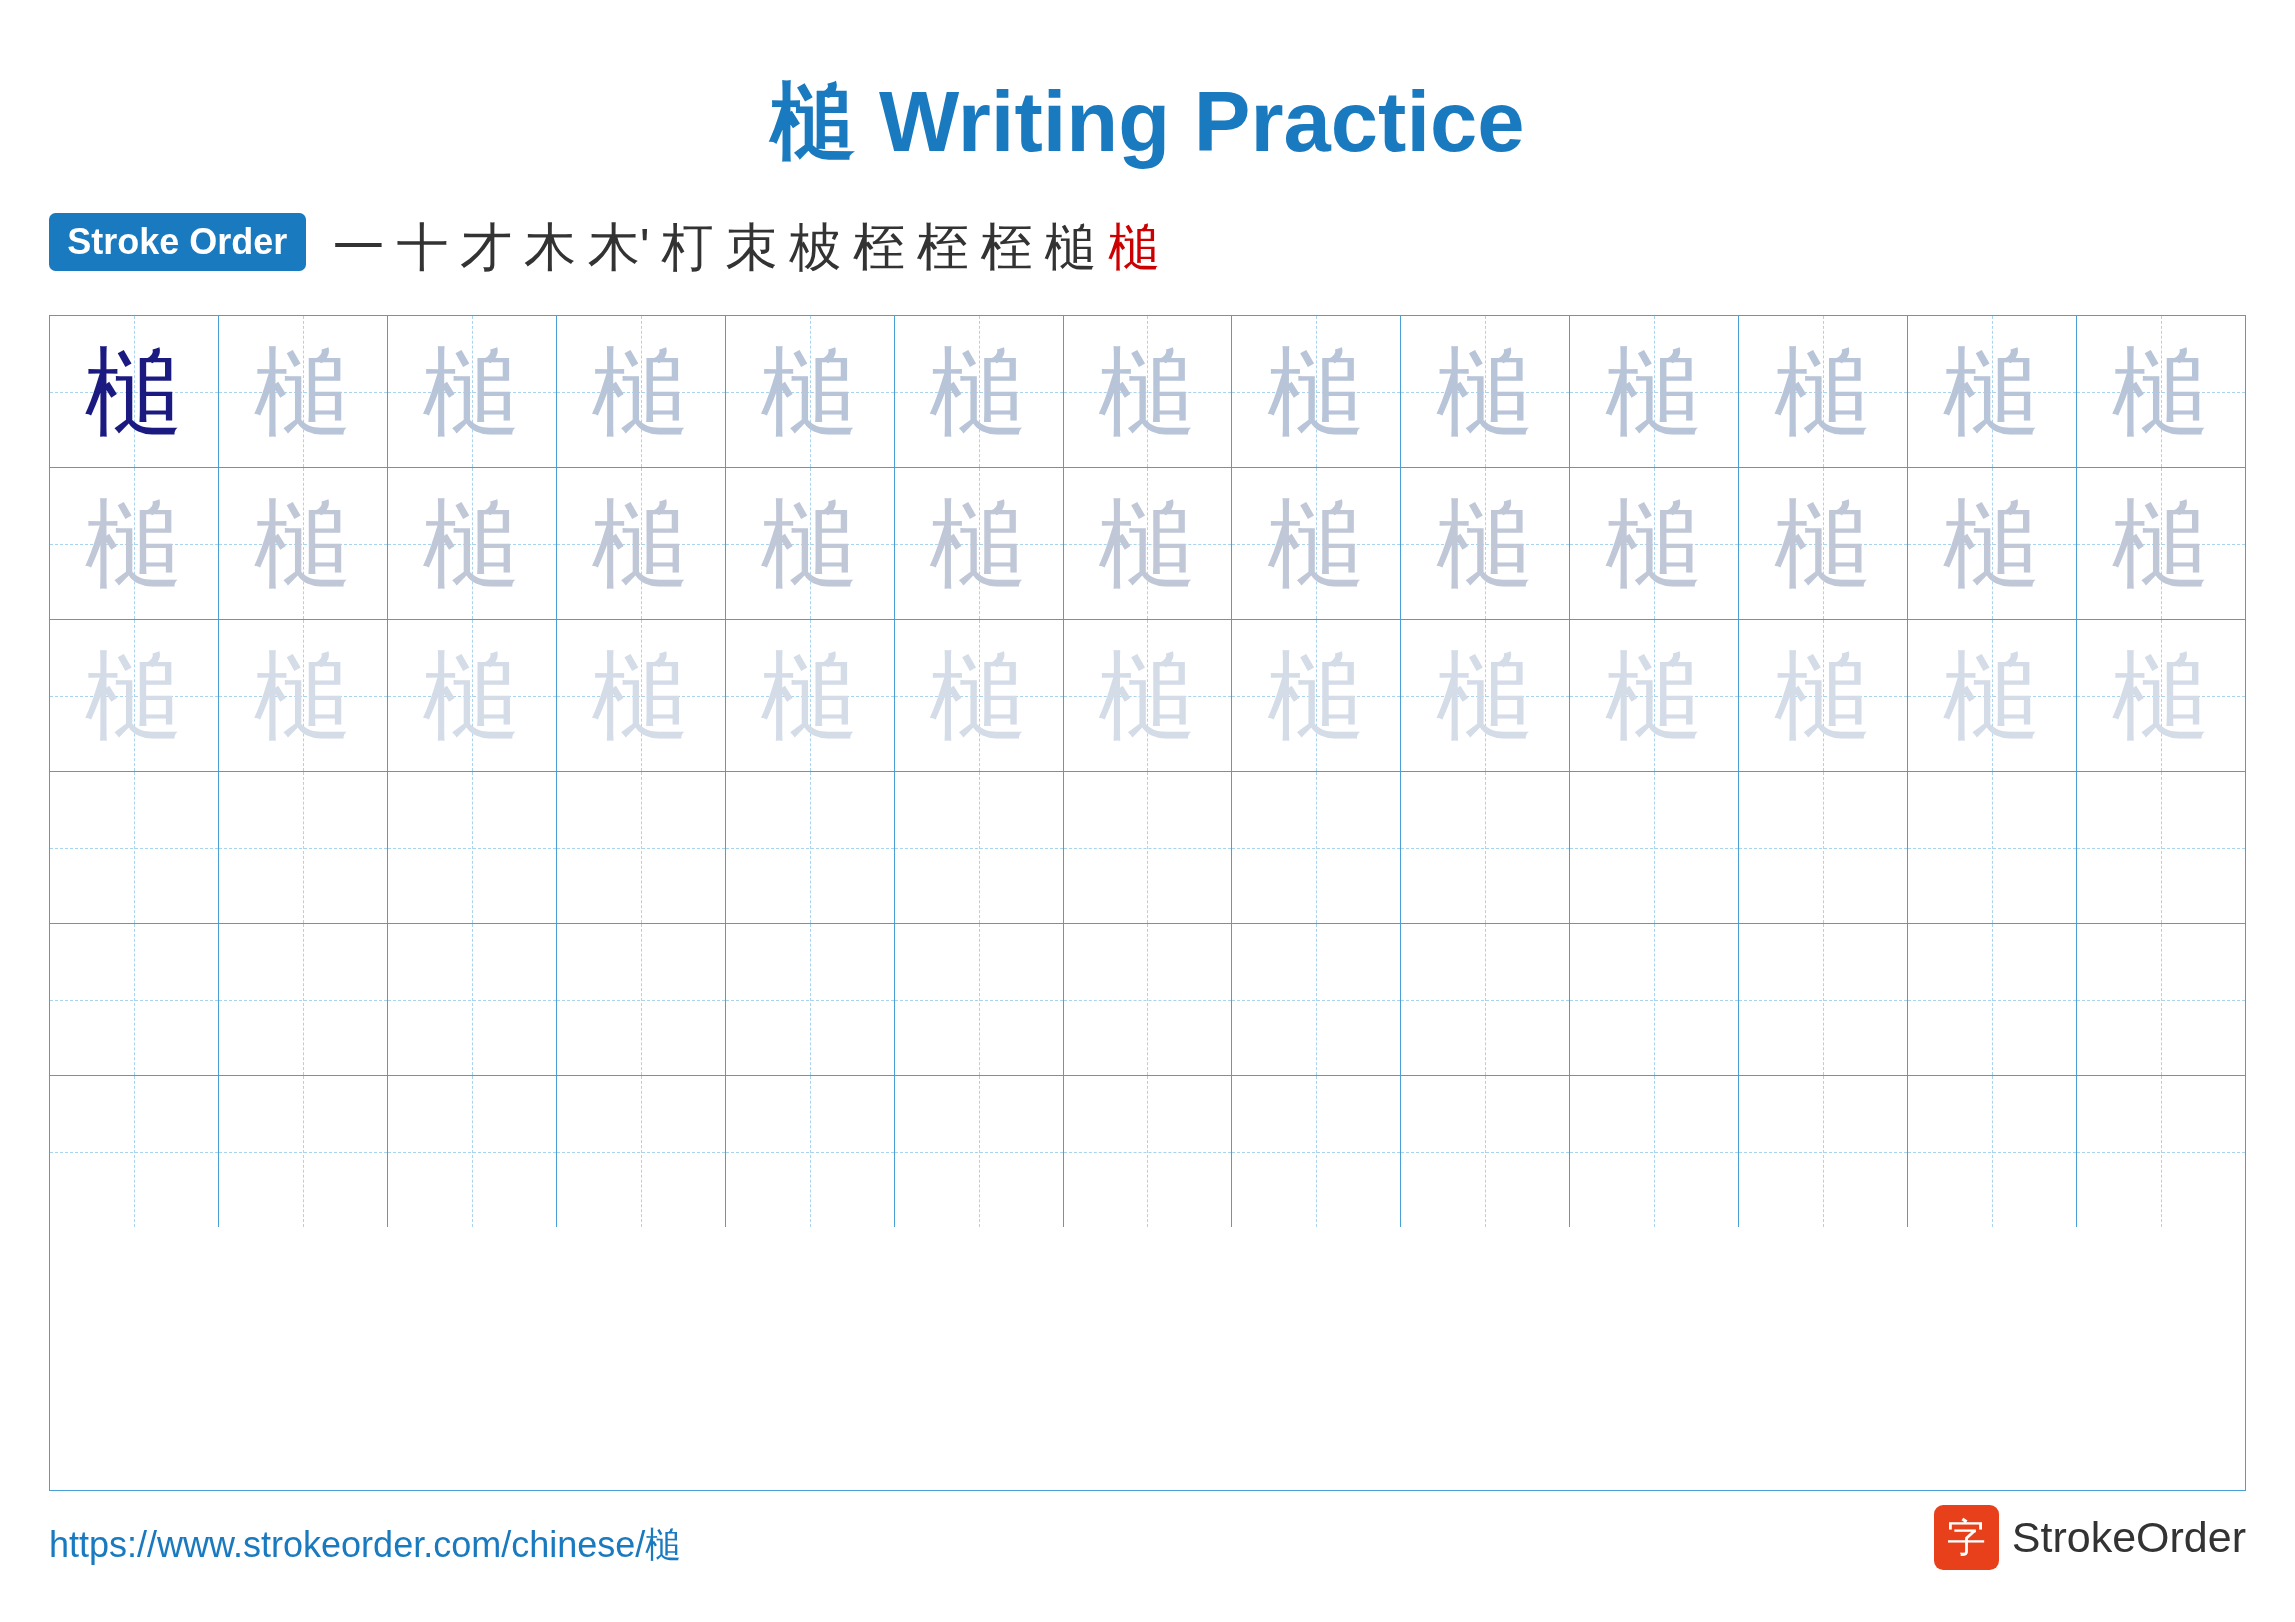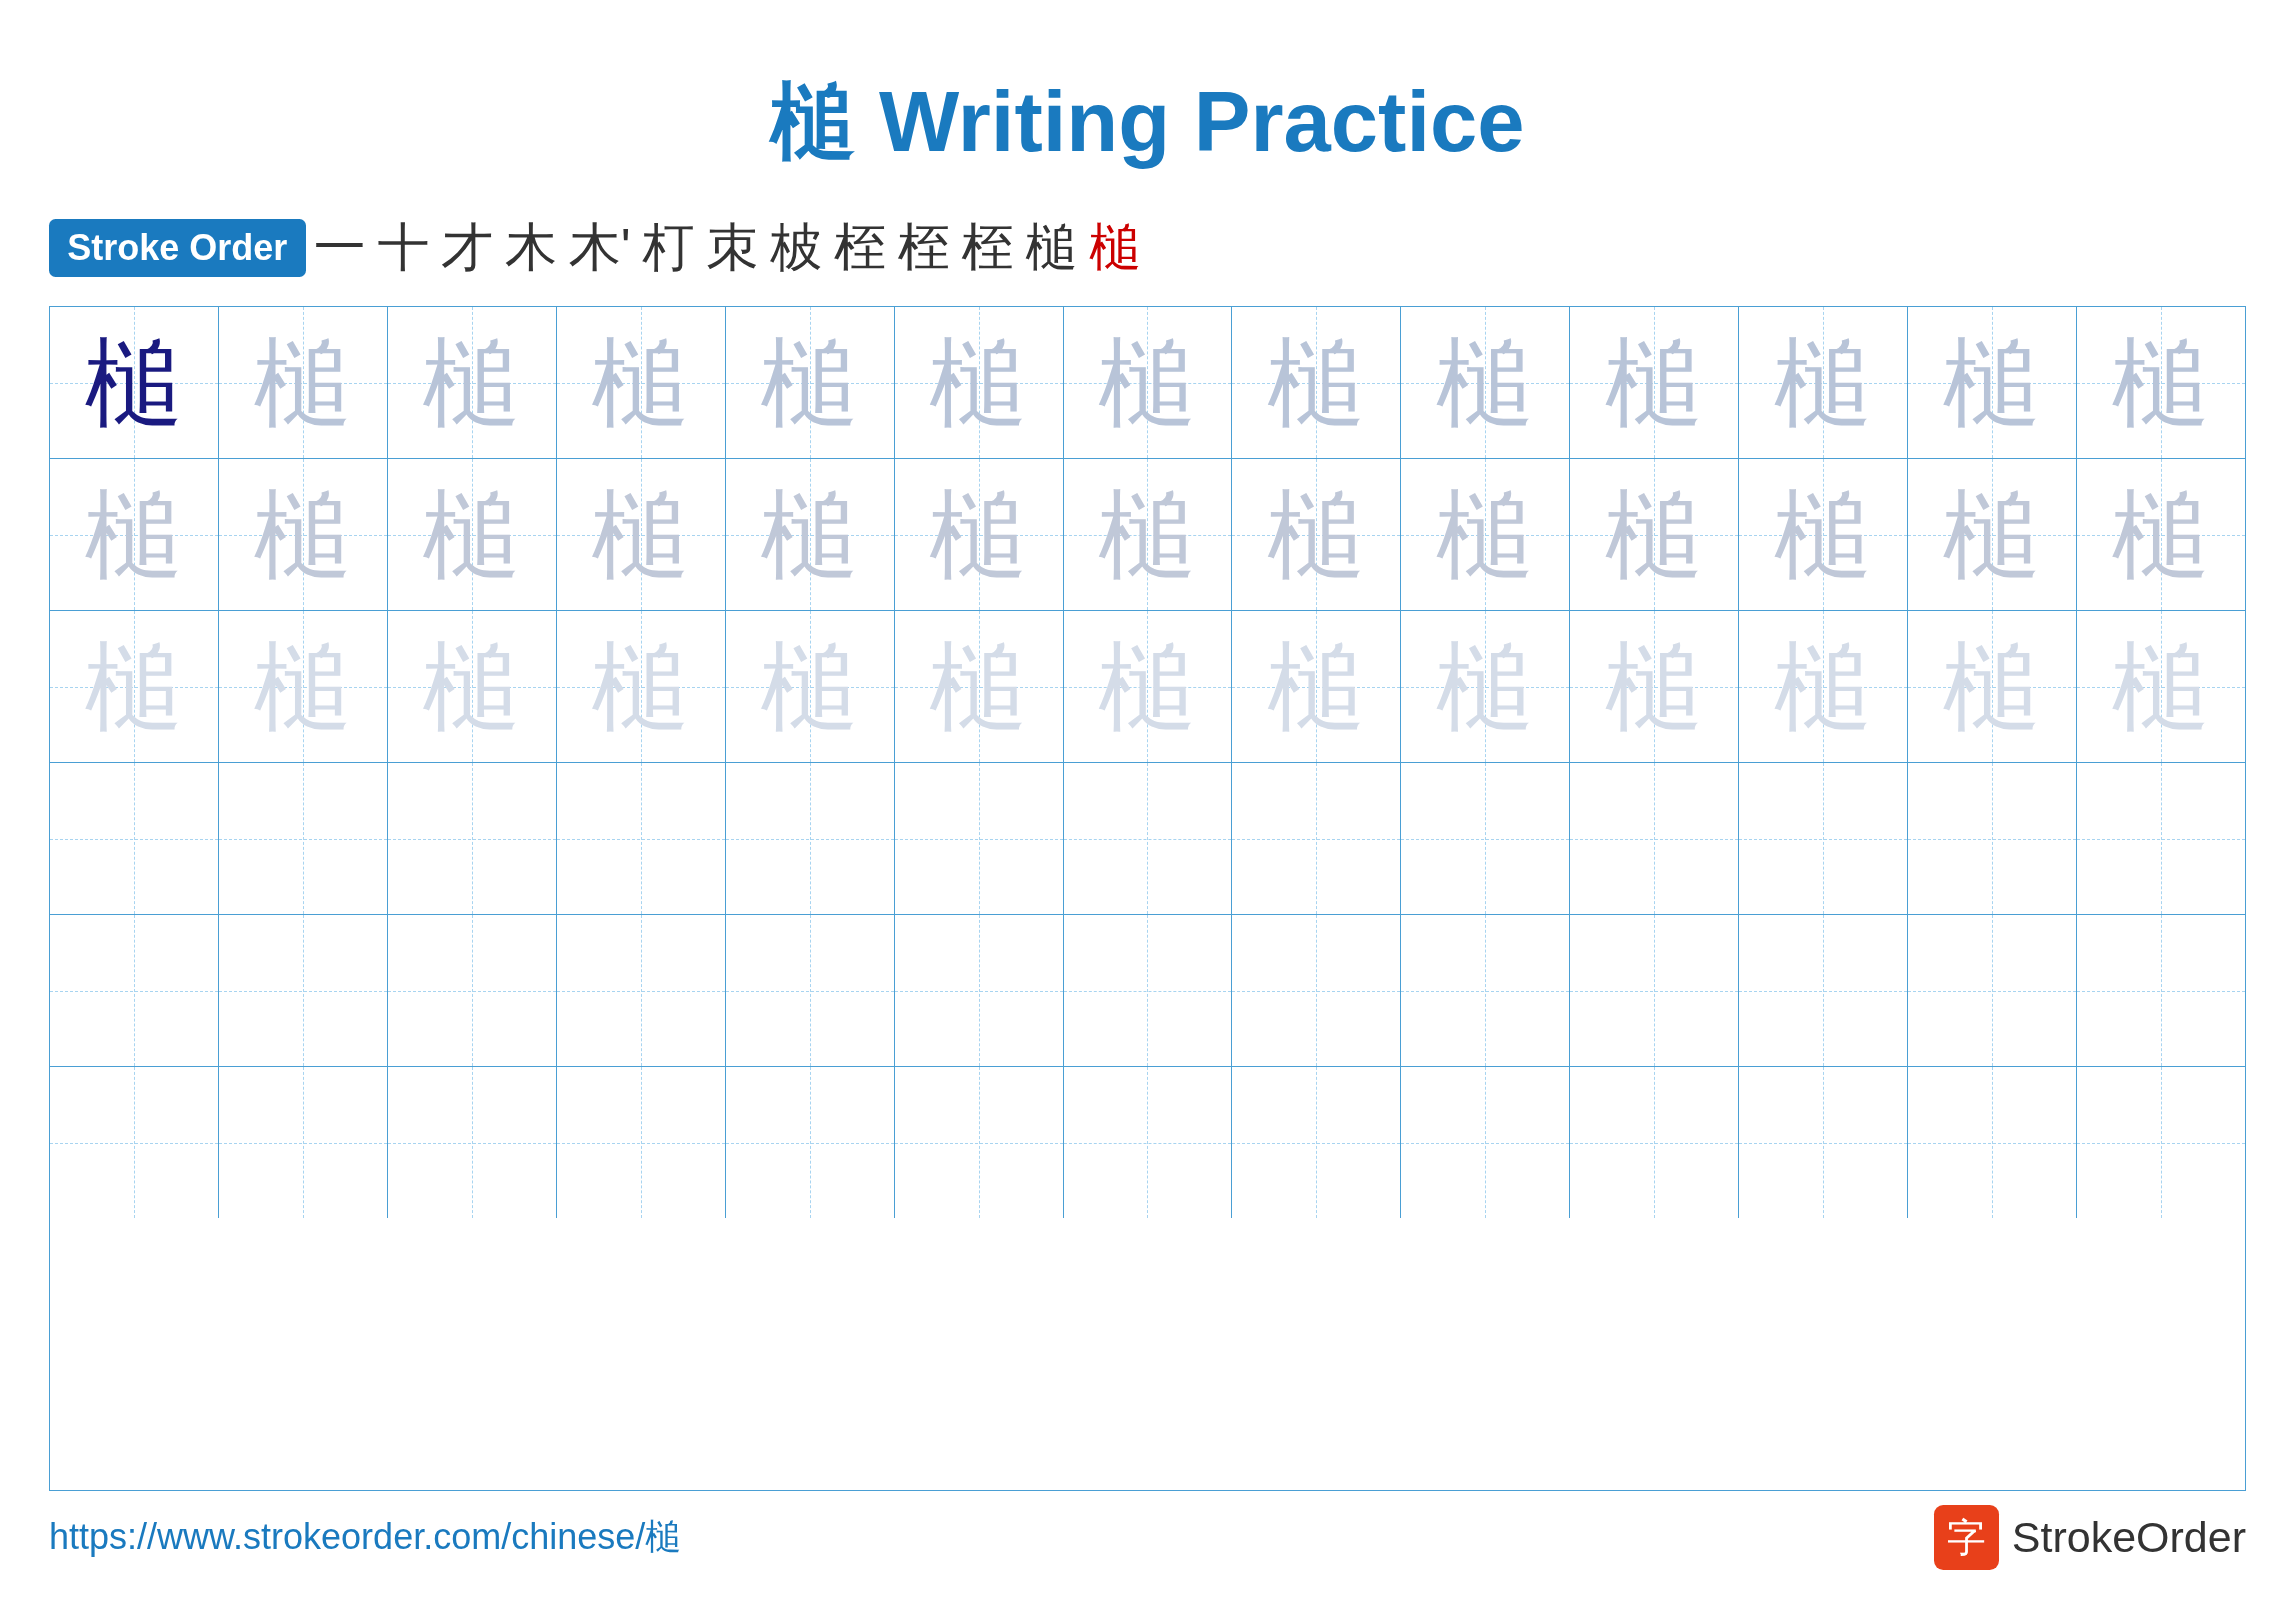--- a/index.html
+++ b/index.html
@@ -26,24 +26,24 @@
       font-size: 85px;
       color: #1a7abf;
       font-weight: bold;
       text-align: center;
       margin-bottom: 33px;
       margin-top: 13px;
     }
 
     .stroke-order-row {
       display: flex;
-      align-items: center;
+      align-items: flex-start;
       width: 100%;
-      margin-bottom: 23px;
-      gap: 8px;
+      margin-bottom: 32px;
+      gap: 27px;
     }
 
     .stroke-order-badge {
       background: #1a7abf;
       color: white;
       font-size: 36px;
       font-weight: bold;
       padding: 7.9px 18.3px;
       border-radius: 6.5px;
       white-space: nowrap;
@@ -119,21 +119,21 @@
       font-size: 98px;
       line-height: 1;
       position: relative;
       z-index: 2;
     }
 
     .footer {
       width: 100%;
       display: flex;
       justify-content: space-between;
-      align-items: center;
+      align-items: flex-end;
       margin-top: 14px;
     }
 
     .footer-url {
       font-size: 36px;
       color: #1a7abf;
     }
 
     .footer-logo {
       display: flex;

